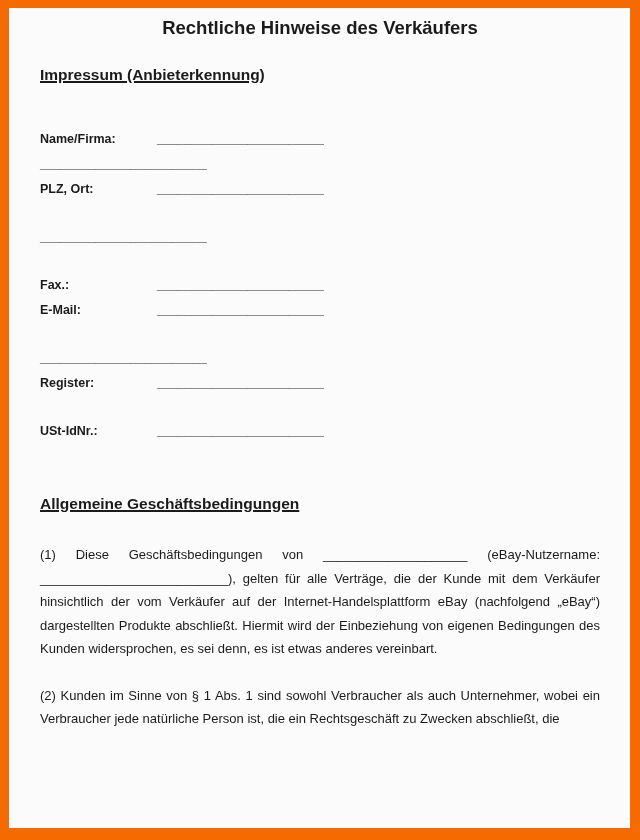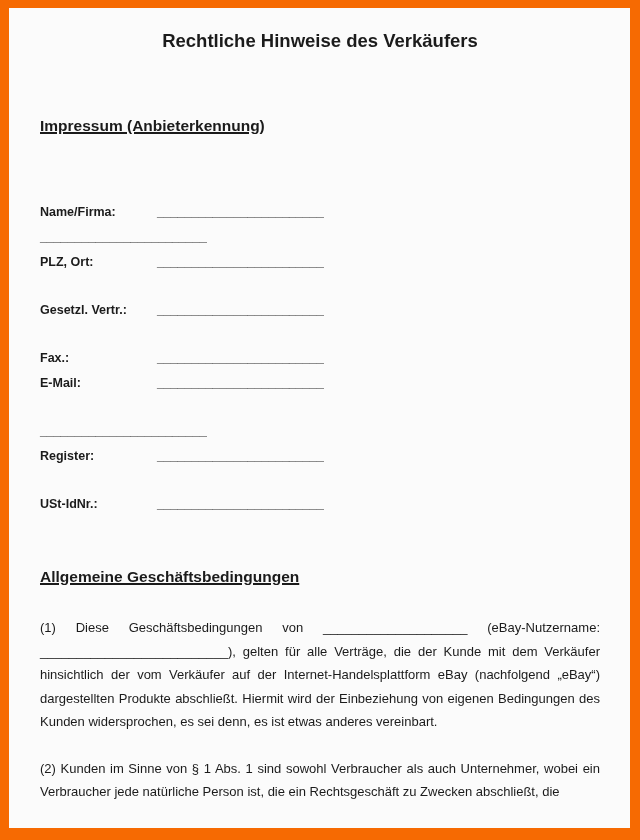--- a/index.html
+++ b/index.html
@@ -10,40 +10,40 @@
     box-sizing: border-box;
     background: #FBFBFB;
     border-style: solid;
     border-color: #F66A02;
     border-width: 8px 10px 12px 9px;
     overflow: hidden;
     font-family: "Liberation Sans", sans-serif;
     color: #1B1B1B;
   }
   .inner {
-    padding: 22px 30px 0 31px;
+    padding: 9px 30px 0 31px;
   }
   .doc-title {
     margin: 0;
     text-align: center;
     font-size: 18.5px;
     line-height: 22px;
     font-weight: bold;
   }
   .section-heading {
     margin: 0;
     font-size: 15.5px;
     line-height: 19px;
     font-weight: bold;
     text-decoration: underline;
     text-decoration-thickness: 2px;
   }
-  .heading-impressum { margin-top: 64px; }
+  .heading-impressum { margin-top: 26px; }
   .heading-agb { margin-top: 50px; }
-  .fields { margin-top: 65px; }
+  .fields { margin-top: 43px; }
   .field-row {
     display: flex;
     align-items: baseline;
     line-height: 25px;
     height: 25px;
   }
   .field-row.group-gap { margin-top: 23px; }
   .field-label {
     display: inline-block;
     width: 117px;
@@ -89,21 +89,20 @@
         <span class="field-line">________________________</span>
       </div>
       <div class="field-row">
         <span class="field-line">________________________</span>
       </div>
       <div class="field-row">
         <span class="field-label">PLZ, Ort:</span>
         <span class="field-line">________________________</span>
       </div>
       <div class="field-row group-gap">
-        <span class="field-label">Gesetzl. Vertr.:</span>
         <span class="field-line">________________________</span>
       </div>
       <div class="field-row group-gap">
         <span class="field-label">Fax.:</span>
         <span class="field-line">________________________</span>
       </div>
       <div class="field-row">
         <span class="field-label">E-Mail:</span>
         <span class="field-line">________________________</span>
       </div>

